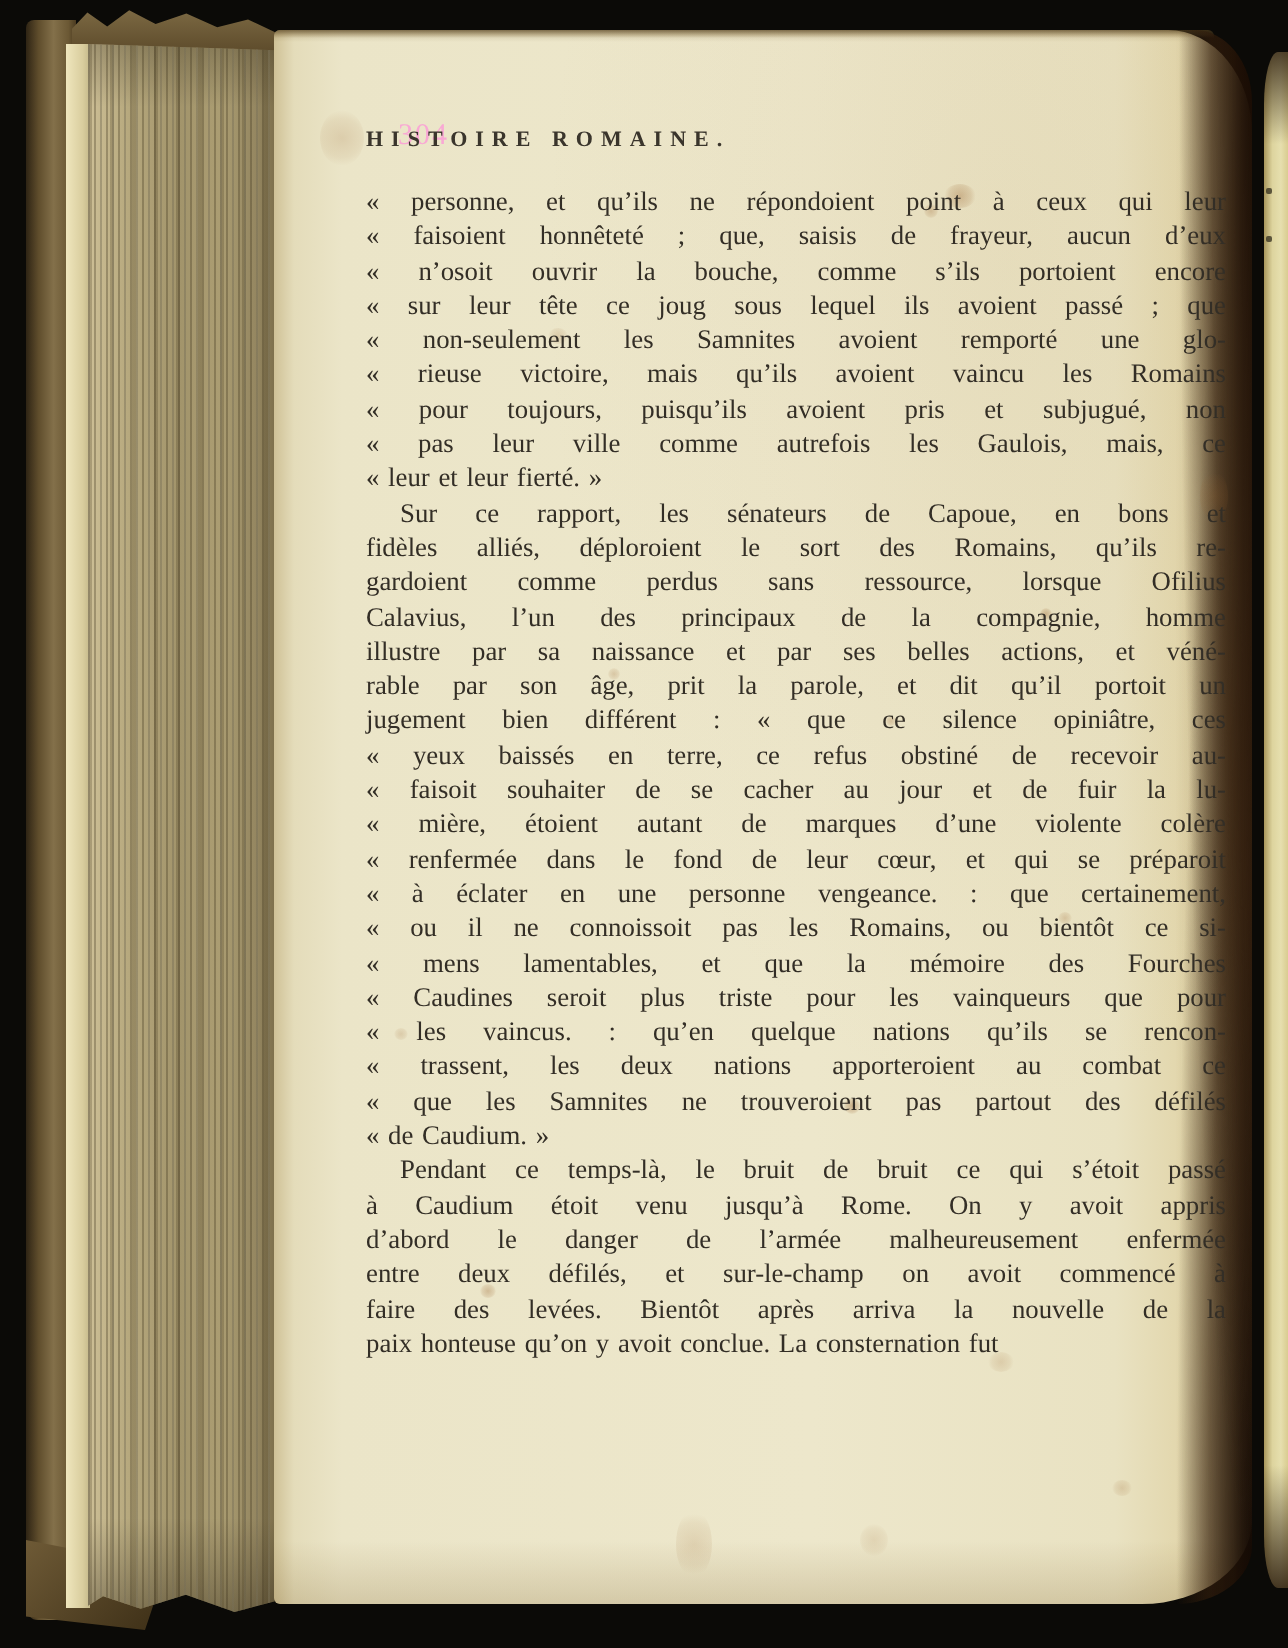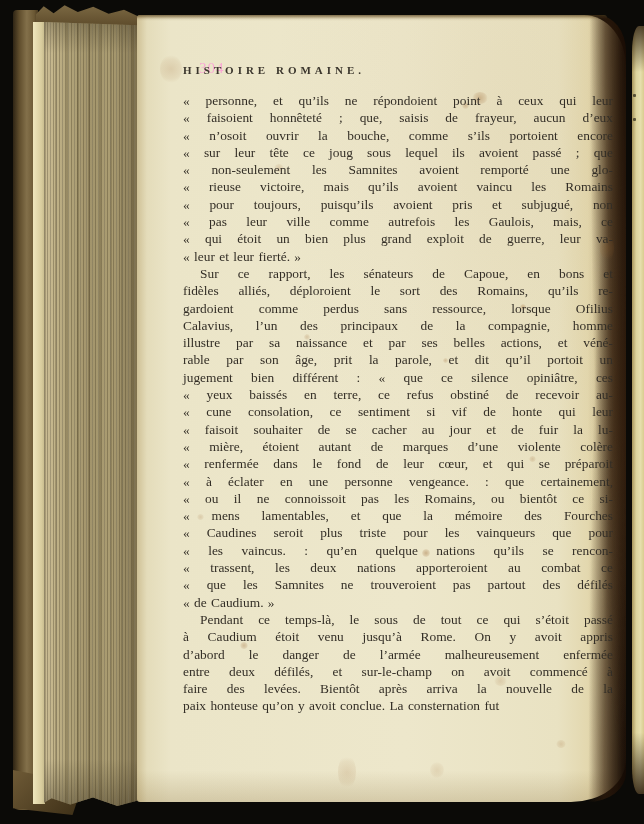--- a/index.html
+++ b/index.html
@@ -138,47 +138,45 @@
   <div>
       <div>
         <div class="line">« personne, et qu’ils ne répondoient point à ceux qui leur</div>
         <div class="line">« faisoient honnêteté ; que, saisis de frayeur, aucun d’eux</div>
         <div class="line">« n’osoit ouvrir la bouche, comme s’ils portoient encore</div>
         <div class="line">« sur leur tête ce joug sous lequel ils avoient passé ; que</div>
         <div class="line">« non-seulement les Samnites avoient remporté une glo-</div>
         <div class="line">« rieuse victoire, mais qu’ils avoient vaincu les Romains</div>
         <div class="line">« pour toujours, puisqu’ils avoient pris et subjugué, non</div>
         <div class="line">« pas leur ville comme autrefois les Gaulois, mais, ce</div>
-        <div class="line">« qui étoit un bien plus grand exploit de guerre, leur va-</div>
         <div class="line last">« leur et leur fierté. »</div>
       </div>
       <div>
         <div class="line indent">Sur ce rapport, les sénateurs de Capoue, en bons et</div>
         <div class="line">fidèles alliés, déploroient le sort des Romains, qu’ils re-</div>
         <div class="line">gardoient comme perdus sans ressource, lorsque Ofilius</div>
         <div class="line">Calavius, l’un des principaux de la compagnie, homme</div>
         <div class="line">illustre par sa naissance et par ses belles actions, et véné-</div>
         <div class="line">rable par son âge, prit la parole, et dit qu’il portoit un</div>
         <div class="line">jugement bien différent : « que ce silence opiniâtre, ces</div>
         <div class="line">« yeux baissés en terre, ce refus obstiné de recevoir au-</div>
-        <div class="line">« cune consolation, ce sentiment si vif de honte qui leur</div>
         <div class="line">« faisoit souhaiter de se cacher au jour et de fuir la lu-</div>
         <div class="line">« mière, étoient autant de marques d’une violente colère</div>
         <div class="line">« renfermée dans le fond de leur cœur, et qui se préparoit</div>
         <div class="line">« à éclater en une personne vengeance. : que certainement,</div>
         <div class="line">« ou il ne connoissoit pas les Romains, ou bientôt ce si-</div>
         <div class="line">« mens lamentables, et que la mémoire des Fourches</div>
         <div class="line">« Caudines seroit plus triste pour les vainqueurs que pour</div>
         <div class="line">« les vaincus. : qu’en quelque nations qu’ils se rencon-</div>
         <div class="line">« trassent, les deux nations apporteroient au combat ce</div>
         <div class="line">« que les Samnites ne trouveroient pas partout des défilés</div>
         <div class="line last">« de Caudium. »</div>
       </div>
       <div>
-        <div class="line indent">Pendant ce temps-là, le sous de tout ce qui s’étoit passé</div>
+        <div class="line indent">Pendant ce temps-là, le bruit de bruit ce qui s’étoit passé</div>
         <div class="line">à Caudium étoit venu jusqu’à Rome. On y avoit appris</div>
         <div class="line">d’abord le danger de l’armée malheureusement enfermée</div>
         <div class="line">entre deux défilés, et sur-le-champ on avoit commencé à</div>
         <div class="line">faire des levées. Bientôt après arriva la nouvelle de la</div>
         <div class="line last">paix honteuse qu’on y avoit conclue. La consternation fut</div>
       </div>
     </div>
 </div>
 
 </body></html>

